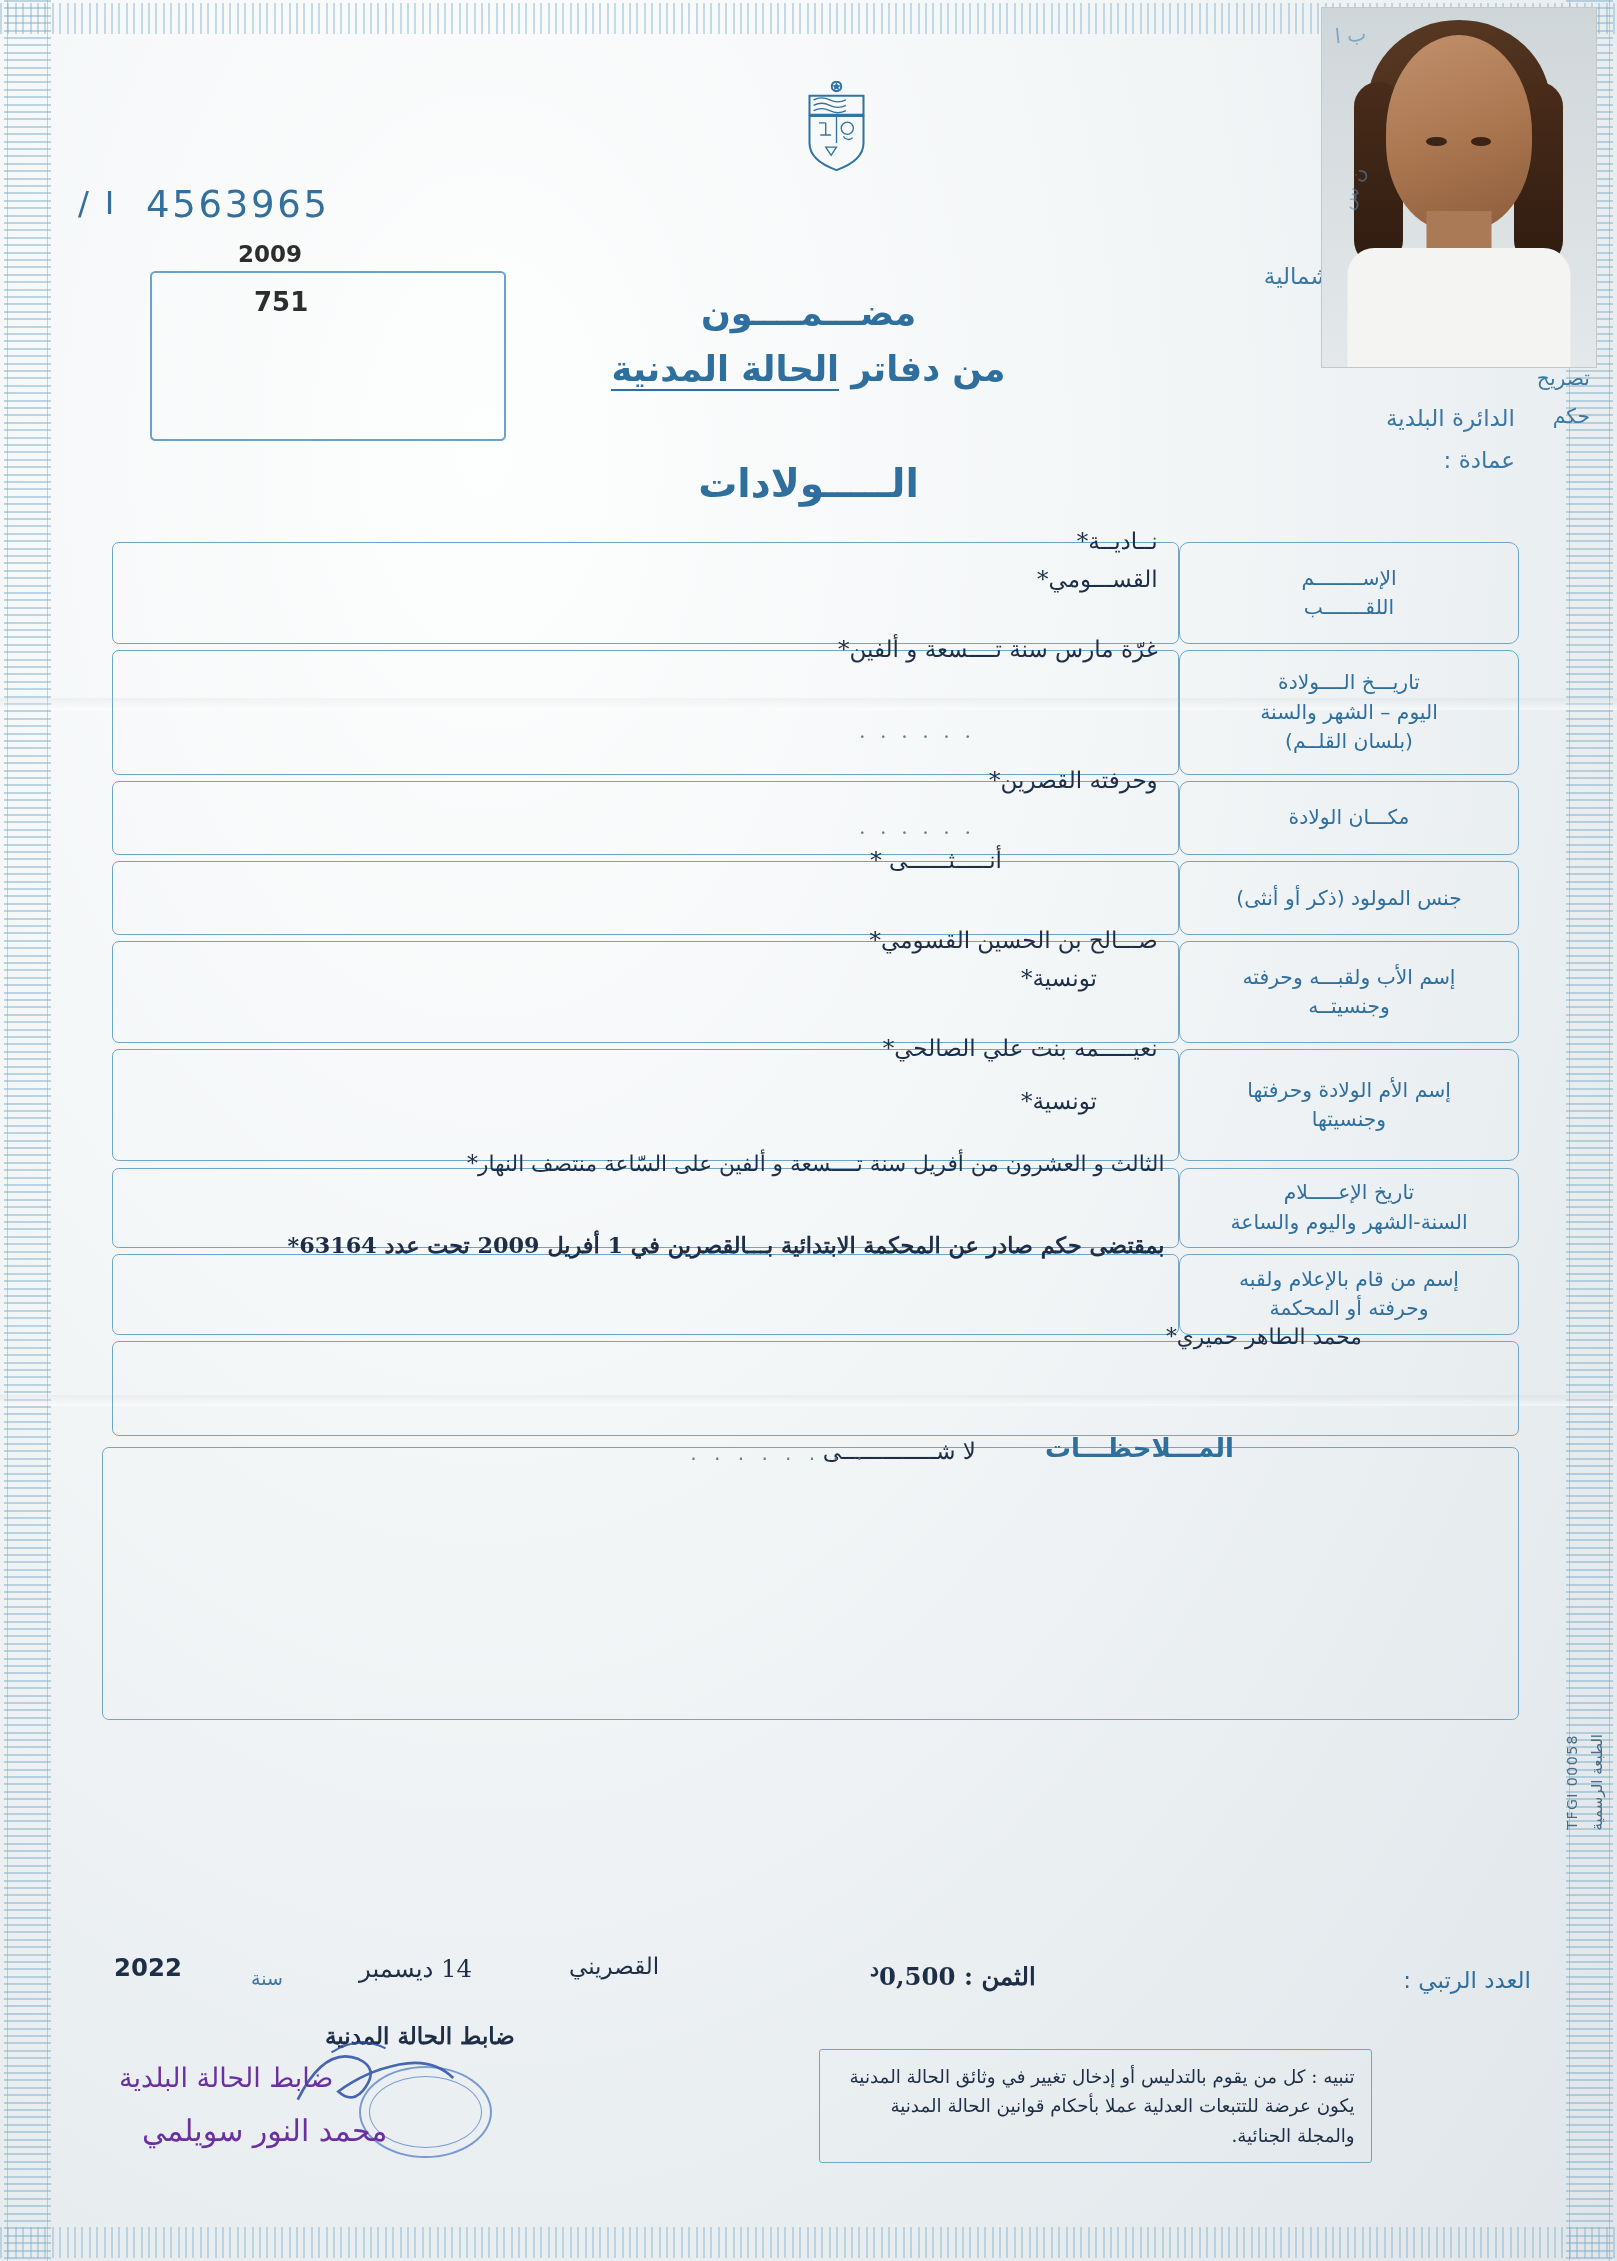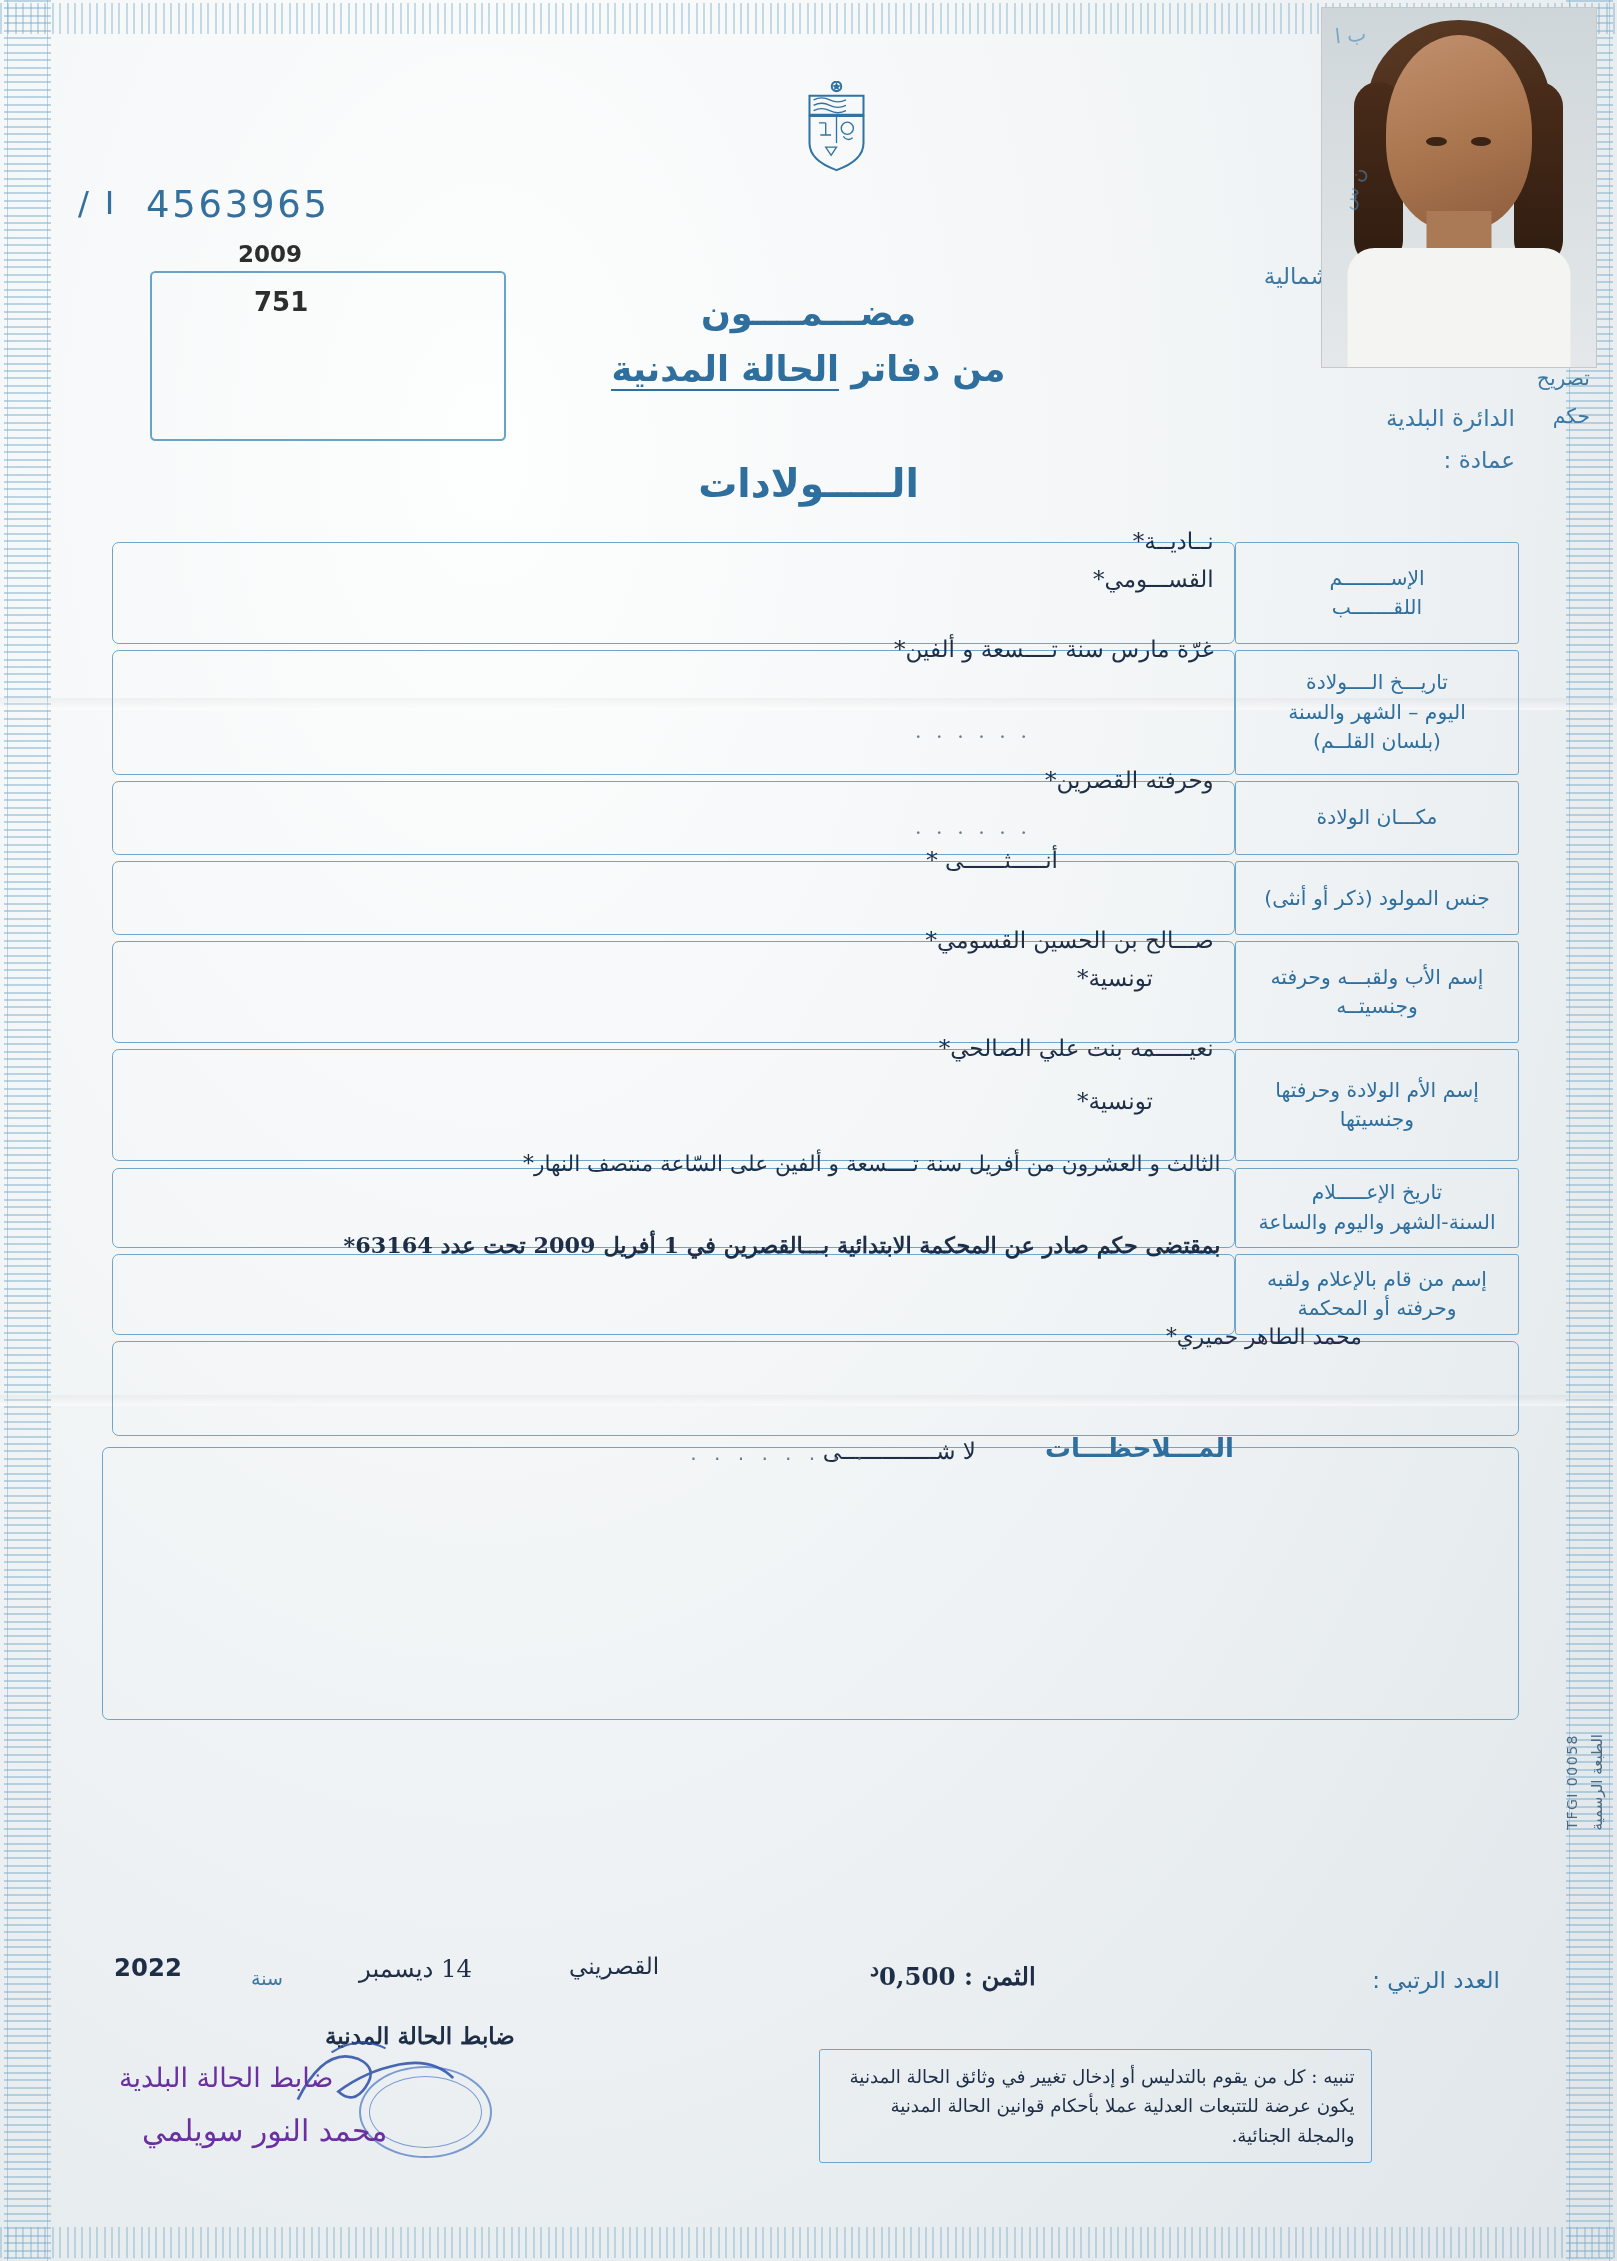--- a/index.html
+++ b/index.html
@@ -288,24 +288,24 @@
     right: 98px;
     top: 542px;
   }
   .row {
     display: flex;
     align-items: stretch;
     margin-bottom: 6.1px;
     direction: rtl;
   }
   .lbl-cell {
-    width: 284px;
+    width: 340px;
     flex: none;
     border: 1.7px solid #6fa5c9;
-    border-radius: 3px;
+    border-radius: 10px;
     color: #2f6f9e;
     font-size: 20.3px;
     line-height: 1.45;
     display: flex;
     flex-direction: column;
     justify-content: center;
     align-items: center;
     text-align: center;
     padding: 4.1px 6.8px;
     box-sizing: border-box;
@@ -400,21 +400,21 @@
     position: absolute;
     left: 870px;
     top: 1957px;
     font-size: 24.4px;
     color: #1d2e46;
     font-weight: bold;
     font-family: "DejaVu Serif", serif;
   }
   .rank-no {
     position: absolute;
-    right: 117px;
+    right: 86px;
     top: 1967px;
     font-size: 23px;
     color: #2f6f9e;
   }
   .officer-lbl {
     position: absolute;
     left: 325px;
     top: 2022px;
     font-size: 23px;
     font-weight: bold;

